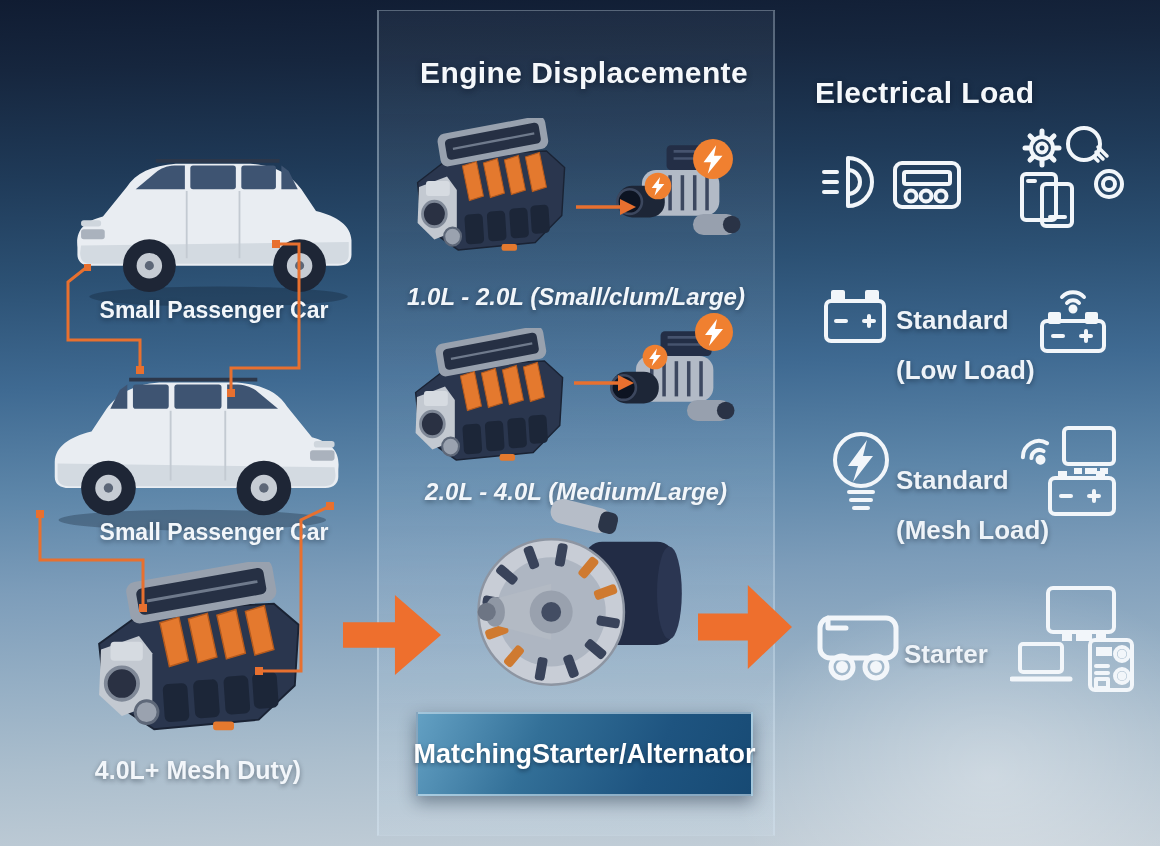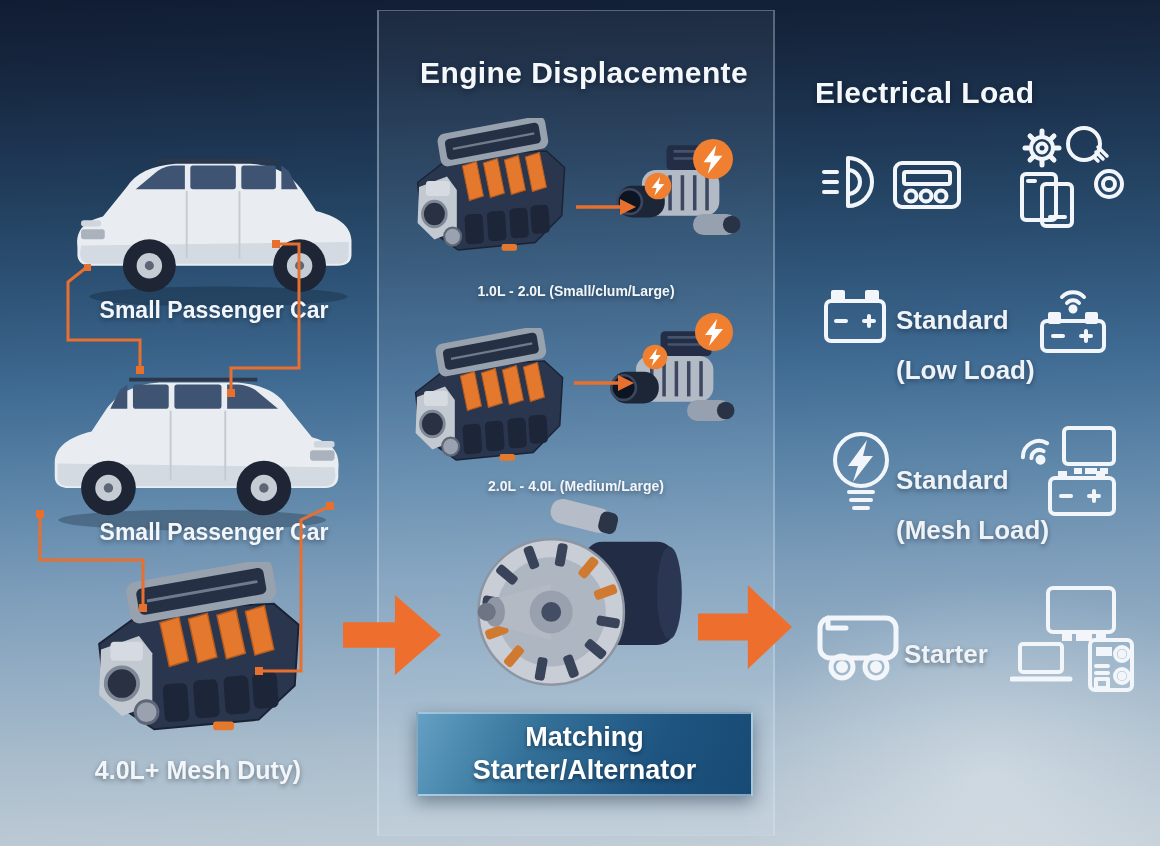--- a/index.html
+++ b/index.html
@@ -22,30 +22,30 @@
   }
   .abs{position:absolute;}
   .col-title{
     position:absolute;color:#f5f8fb;font-weight:bold;font-size:30px;
     letter-spacing:.4px;text-shadow:0 2px 6px rgba(4,12,26,.45);white-space:nowrap;
   }
   .item-label{
     position:absolute;color:#f2f6fa;font-weight:bold;font-size:23px;
     text-align:center;text-shadow:0 2px 5px rgba(4,12,26,.4);white-space:nowrap;
   }
-  .mid-label{font-size:14px;}
+  .mid-label{font-size:24px;font-style:italic;}
   .big-label{font-size:25px;}
   .load-text{
     position:absolute;color:#eef3f8;font-weight:bold;font-size:26px;line-height:1.18;
     text-shadow:0 2px 5px rgba(4,12,26,.4);white-space:nowrap;
   }
   .load-text span{display:block;margin-top:19px;}
   .matching{
     position:absolute;left:416px;top:712px;width:333px;height:80px;
-    display:flex;flex-direction:column;align-items:center;justify-content:center;
+    display:flex;flex-direction:row;align-items:center;justify-content:center;
     background:linear-gradient(115deg,#63a0c3 0%,#337098 35%,#1e5480 70%,#174a74 100%);
     border:2px solid rgba(226,240,250,.55);
     box-shadow:0 6px 16px rgba(8,22,42,.4);
     color:#ffffff;font-weight:bold;font-size:27px;line-height:1.22;text-align:center;
     text-shadow:0 2px 4px rgba(4,14,30,.45);
   }
   .arrow{
     position:absolute;background:#ee6f2d;
     clip-path:polygon(0 34%,53% 34%,53% 0,100% 50%,53% 100%,53% 66%,0 66%);
     filter:drop-shadow(0 3px 4px rgba(10,20,35,.3));

